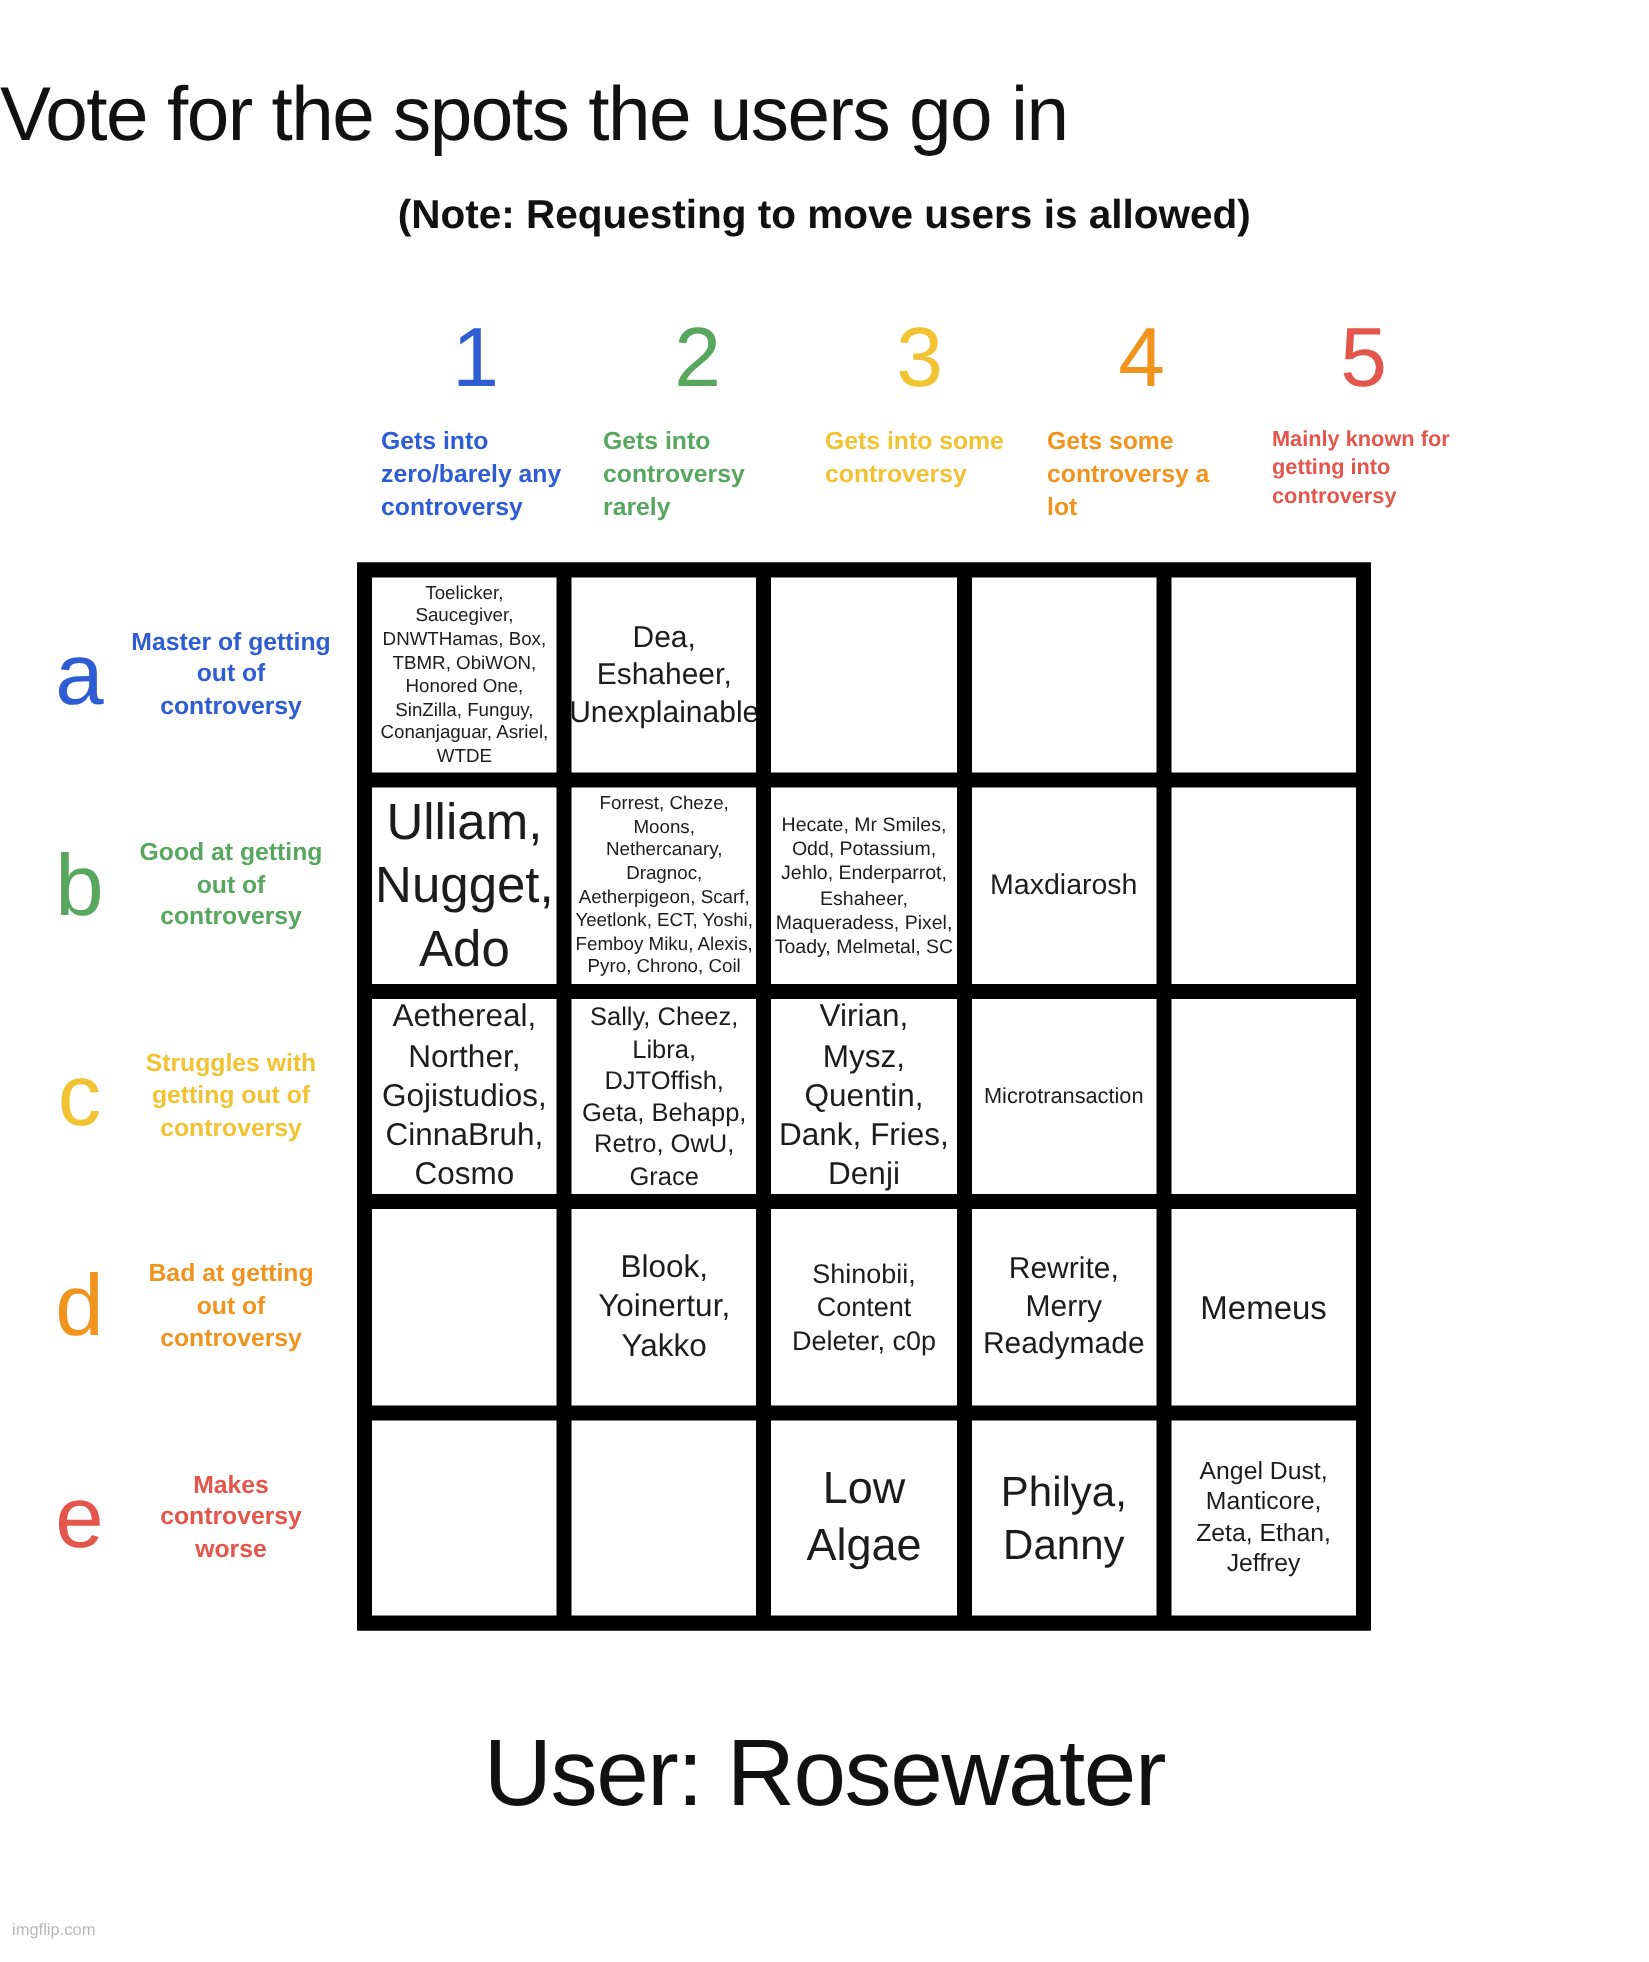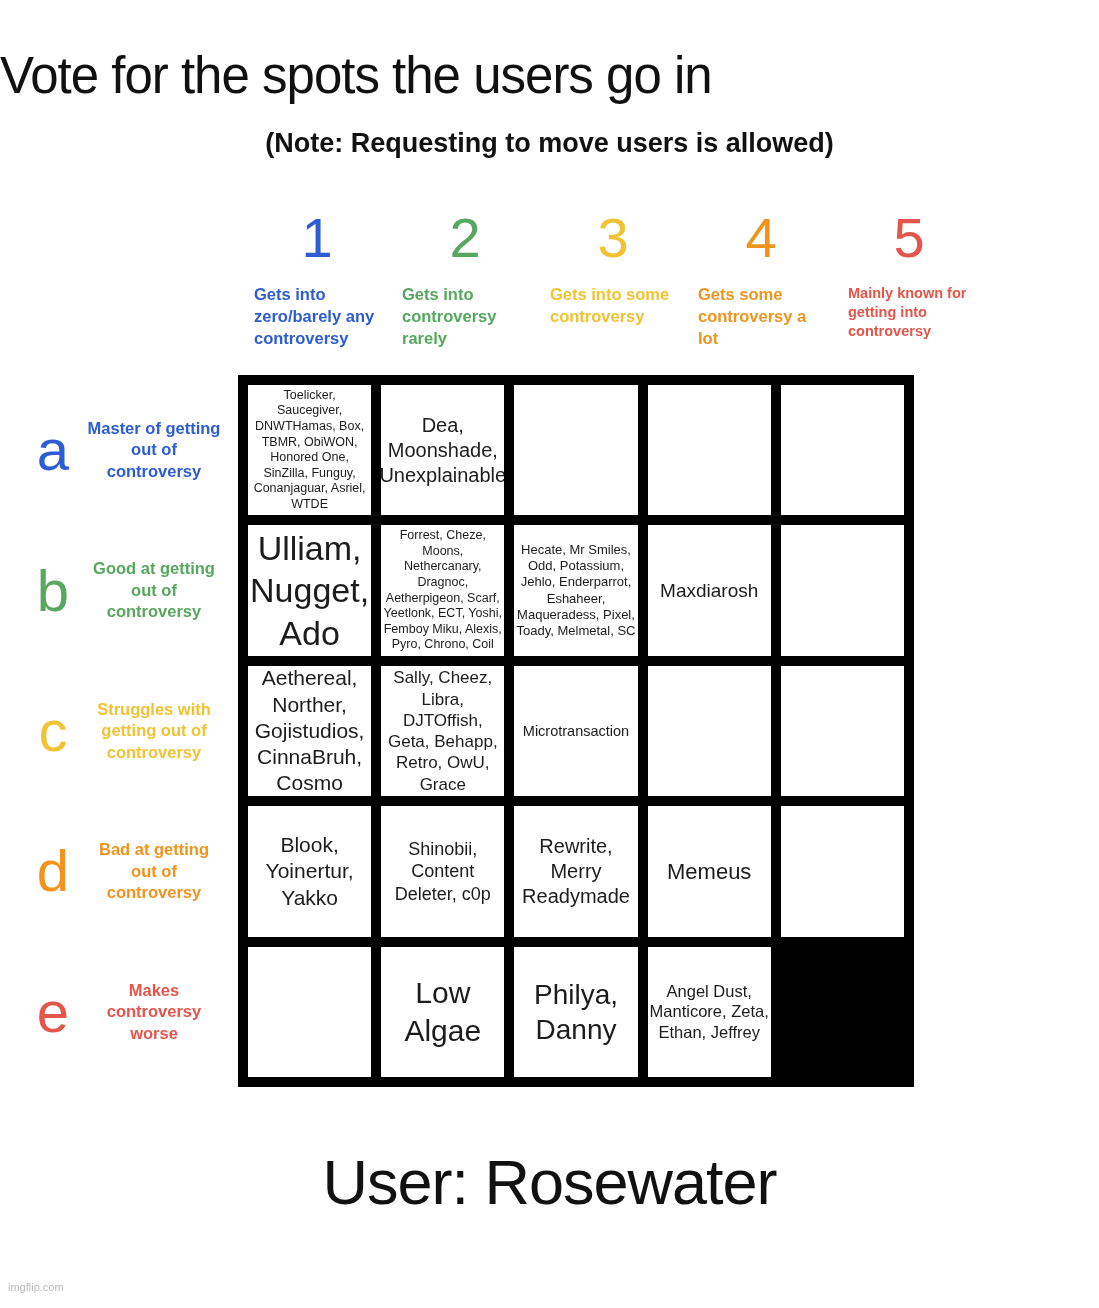--- a/index.html
+++ b/index.html
@@ -202,33 +202,34 @@
       <div class="row-desc c-orange">Bad at getting out of controversy</div>
     </div>
     <div class="row-h">
       <div class="row-letter c-red">e</div>
       <div class="row-desc c-red">Makes controversy worse</div>
     </div>
   </div>
 
   <div class="grid">
     <div class="cell" style="font-size:12.5px">Toelicker, Saucegiver, DNWTHamas, Box, TBMR, ObiWON, Honored One, SinZilla, Funguy, Conanjaguar, Asriel, WTDE</div>
-    <div class="cell" style="font-size:20px">Dea, Moonshade, Unexplainable</div>
+    <div class="cell" style="font-size:20px">Dea, Eshaheer, Unexplainable</div>
     <div class="cell"></div>
     <div class="cell"></div>
     <div class="cell"></div>
 
     <div class="cell" style="font-size:34px">Ulliam, Nugget, Ado</div>
     <div class="cell" style="font-size:12.5px">Forrest, Cheze, Moons, Nethercanary, Dragnoc, Aetherpigeon, Scarf, Yeetlonk, ECT, Yoshi, Femboy Miku, Alexis, Pyro, Chrono, Coil</div>
     <div class="cell" style="font-size:13px">Hecate, Mr Smiles, Odd, Potassium, Jehlo, Enderparrot, Eshaheer, Maqueradess, Pixel, Toady, Melmetal, SC</div>
     <div class="cell" style="font-size:19px">Maxdiarosh</div>
     <div class="cell"></div>
 
     <div class="cell" style="font-size:21px">Aethereal, Norther, Gojistudios, CinnaBruh, Cosmo</div>
     <div class="cell" style="font-size:17px">Sally, Cheez, Libra, DJTOffish, Geta, Behapp, Retro, OwU, Grace</div>
+    <div class="cell" style="font-size:21px">Virian, Mysz, Quentin, Dank, Fries, Denji</div>
     <div class="cell" style="font-size:14.5px">Microtransaction</div>
     <div class="cell"></div>
 
     <div class="cell"></div>
     <div class="cell" style="font-size:21px">Blook, Yoinertur, Yakko</div>
     <div class="cell" style="font-size:18px">Shinobii, Content Deleter, c0p</div>
     <div class="cell" style="font-size:20px">Rewrite, Merry Readymade</div>
     <div class="cell" style="font-size:22px">Memeus</div>
 
     <div class="cell"></div>

